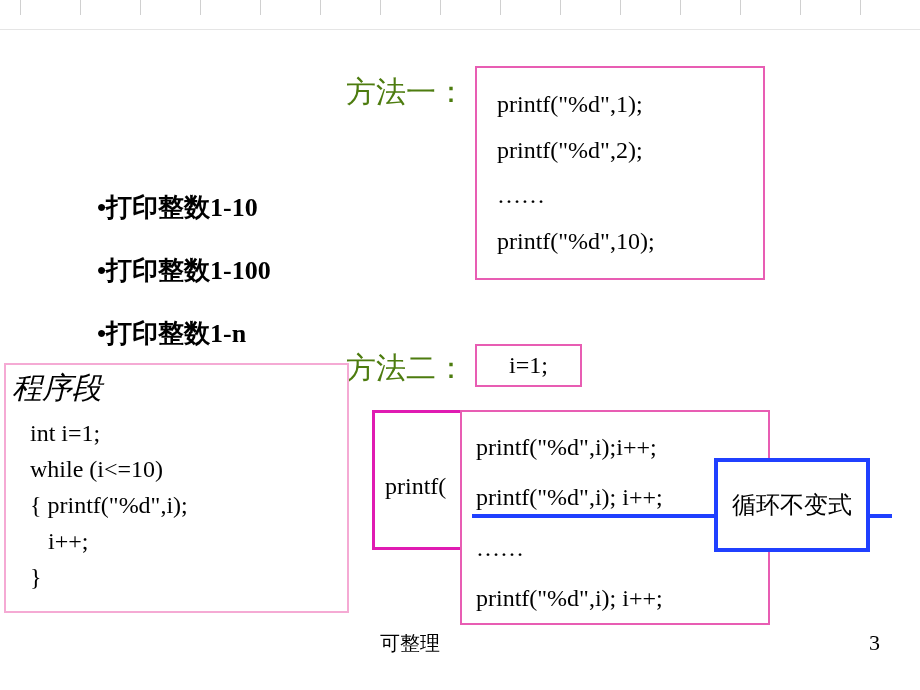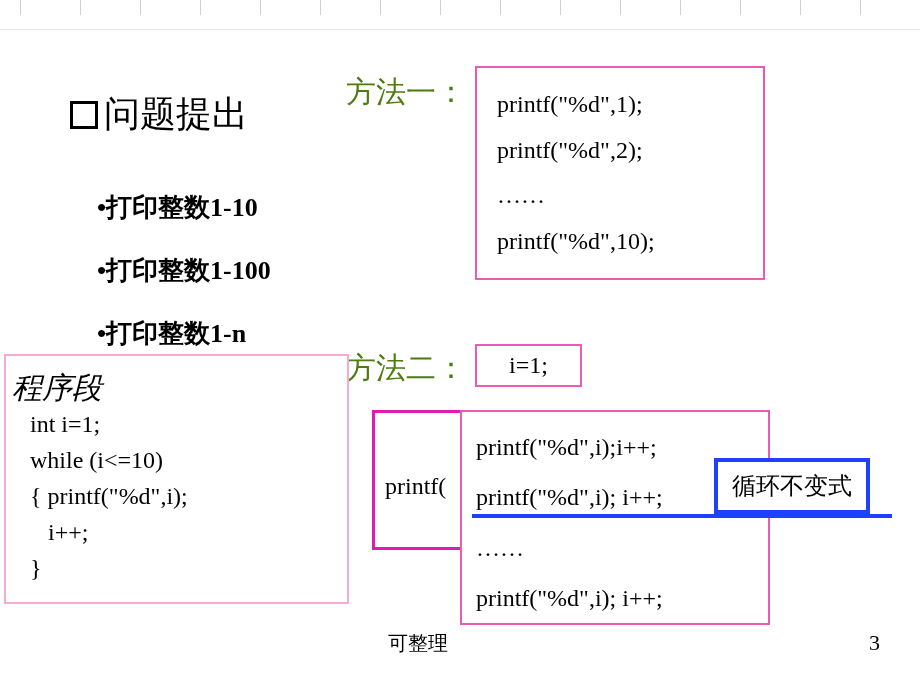--- a/index.html
+++ b/index.html
@@ -82,21 +82,21 @@
       left: 12px;
       top: 338px;
       font-size: 30px;
       font-style: italic;
       color: #000;
       font-family: Liberation Sans, sans-serif;
     }
     .prog-box {
       position: absolute;
       left: 4px;
-      top: 324px;
+      top: 333px;
       width: 345px;
       height: 250px;
       border: 2px solid #f5aad4;
       padding: 50px 18px 12px 18px;
     }
     .prog-code {
       font-size: 24px;
       line-height: 1.5;
       color: #000;
       white-space: pre;
@@ -144,31 +144,30 @@
       width: 420px;
       height: 4px;
       background: #2040ff;
     }
     .invariant {
       position: absolute;
       left: 714px;
       top: 428px;
       border: 4px solid #2040ff;
       background: #fff;
-      padding: 8px 14px;
+      padding: 27px 14px;
       font-size: 24px;
       color: #000;
     }
     .footer {
       position: absolute;
       left: 380px;
       top: 600px;
       font-size: 20px;
       color: #000;
-      margin-left: 8px;
     }
     .pagenum {
       position: absolute;
       right: 40px;
       top: 600px;
       font-size: 22px;
       color: #000;
     }
   </style>
 </head>
@@ -187,24 +186,20 @@
   <div class="tick" style="left:560px"></div>
   <div class="tick" style="left:620px"></div>
   <div class="tick" style="left:680px"></div>
   <div class="tick" style="left:740px"></div>
   <div class="tick" style="left:800px"></div>
   <div class="tick" style="left:860px"></div>
 </div>
 
 <div class="slide">
 
-  <div class="section-title">
-    <span class="checkbox-icon"></span>
-    <span>问题提出</span>
-  </div>
 
   <div class="bullets">
     <div class="b">•打印整数1-10</div>
     <div class="b">•打印整数1-100</div>
     <div class="b">•打印整数1-n</div>
   </div>
 
   <div class="method-label" style="left:346px; top:42px;">方法一：</div>
 
   <div class="box" style="left:475px; top:36px; width:290px;">

